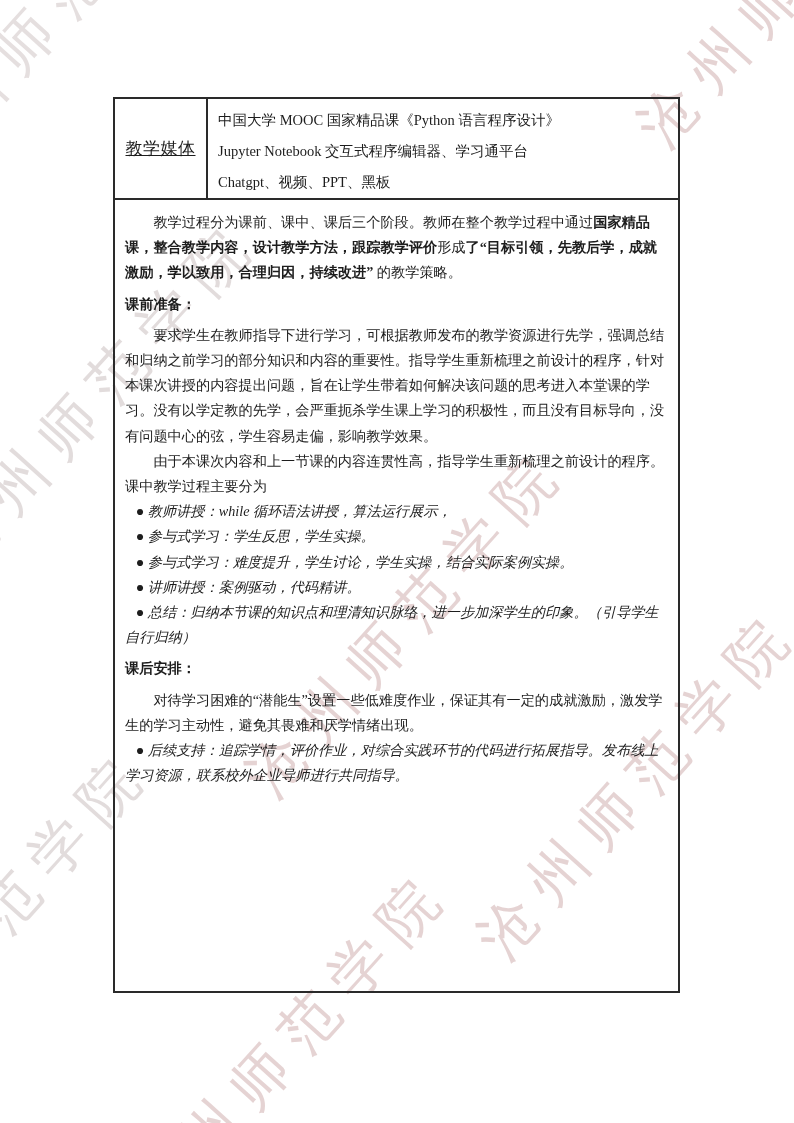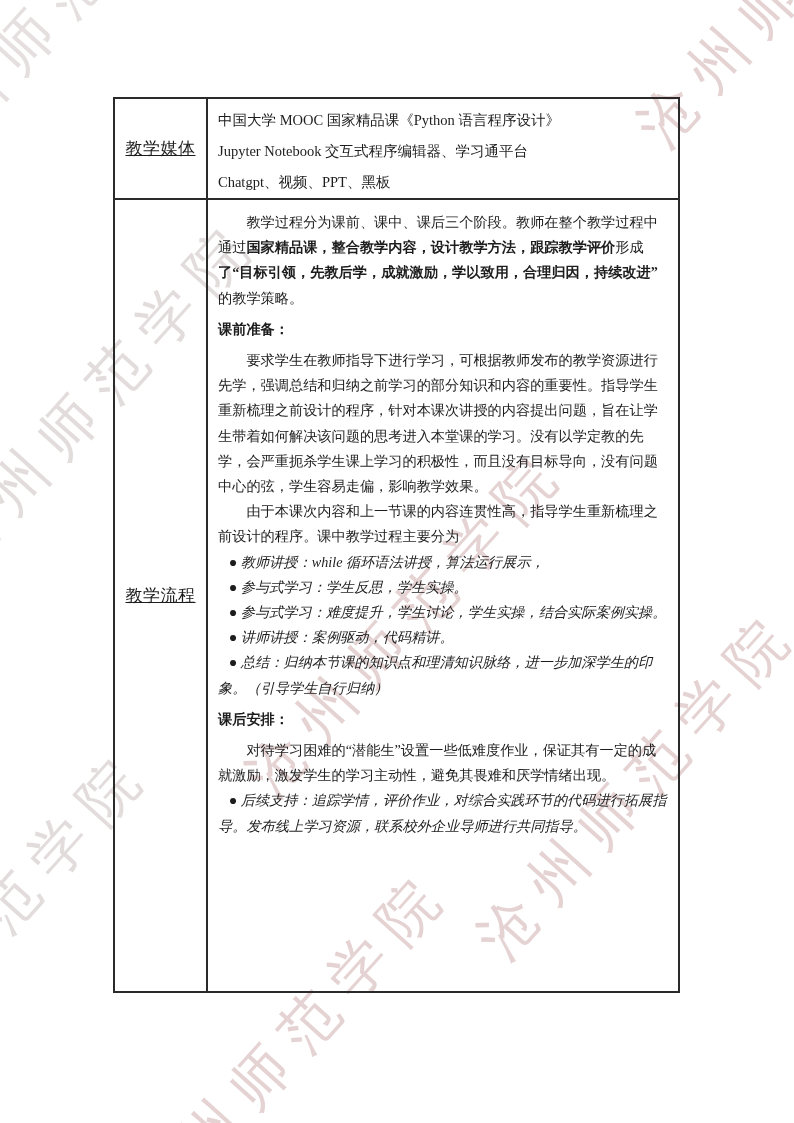--- a/index.html
+++ b/index.html
@@ -76,23 +76,20 @@
         <span>教学媒体</span>
       </div>
       <div class="ccell media-c">
         <p>中国大学 MOOC 国家精品课《Python 语言程序设计》</p>
         <p>Jupyter Notebook 交互式程序编辑器、学习通平台</p>
         <p>Chatgpt、视频、PPT、黑板</p>
       </div>
     </div>
 
     <div class="trow trow-flow">
-      <div class="lcell">
-        <span>教学流程</span>
-      </div>
       <div class="ccell flow-c">
 
         <p class="ind2"><span>教学过程分为课前、课中、课后三个阶段。教师在整个教学过程中通过</span><b>国家精品课，整合教学内容，设计教学方法，跟踪教学评价</b><span>形成</span><b>了“目标引领，先教后学，成就激励，学以致用，合理归因，持续改进”</b><span> 的教学策略。</span></p>
 
         <p class="hd">课前准备：</p>
         <p class="ind2">要求学生在教师指导下进行学习，可根据教师发布的教学资源进行先学，强调总结和归纳之前学习的部分知识和内容的重要性。指导学生重新梳理之前设计的程序，针对本课次讲授的内容提出问题，旨在让学生带着如何解决该问题的思考进入本堂课的学习。没有以学定教的先学，会严重扼杀学生课上学习的积极性，而且没有目标导向，没有问题中心的弦，学生容易走偏，影响教学效果。</p>
 
         <p class="ind2">由于本课次内容和上一节课的内容连贯性高，指导学生重新梳理之前设计的程序。课中教学过程主要分为</p>
 
         <p class="blt">● 教师讲授：while 循环语法讲授，算法运行展示，</p>

